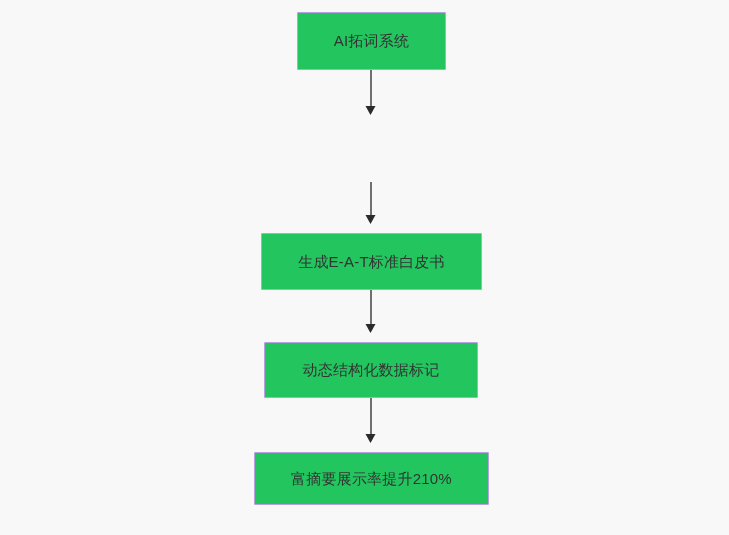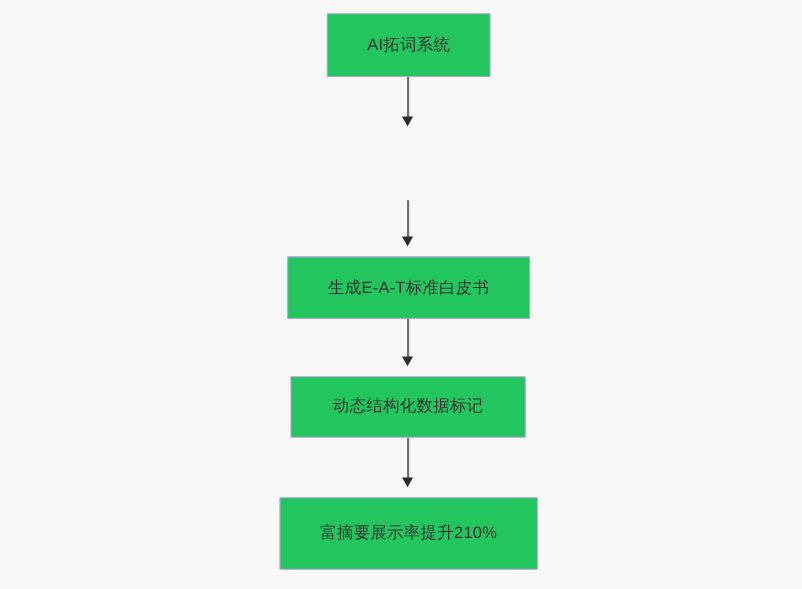--- a/index.html
+++ b/index.html
@@ -86,17 +86,17 @@
 
   <div class="node" style="left: 297px; top: 12px; width: 149px; height: 58px;">
     <span class="node-label">AI拓词系统</span>
   </div>
   <div class="node" style="left: 261px; top: 233px; width: 221px; height: 57px;">
     <span class="node-label">生成E-A-T标准白皮书</span>
   </div>
   <div class="node" style="left: 264px; top: 342px; width: 214px; height: 56px;">
     <span class="node-label">动态结构化数据标记</span>
   </div>
-  <div class="node" style="left: 254px; top: 452px; width: 235px; height: 66px;">
+  <div class="node" style="left: 254px; top: 452px; width: 235px; height: 53px;">
     <span class="node-label">富摘要展示率提升210%</span>
   </div>
 
 </div>
 
 </body></html>

